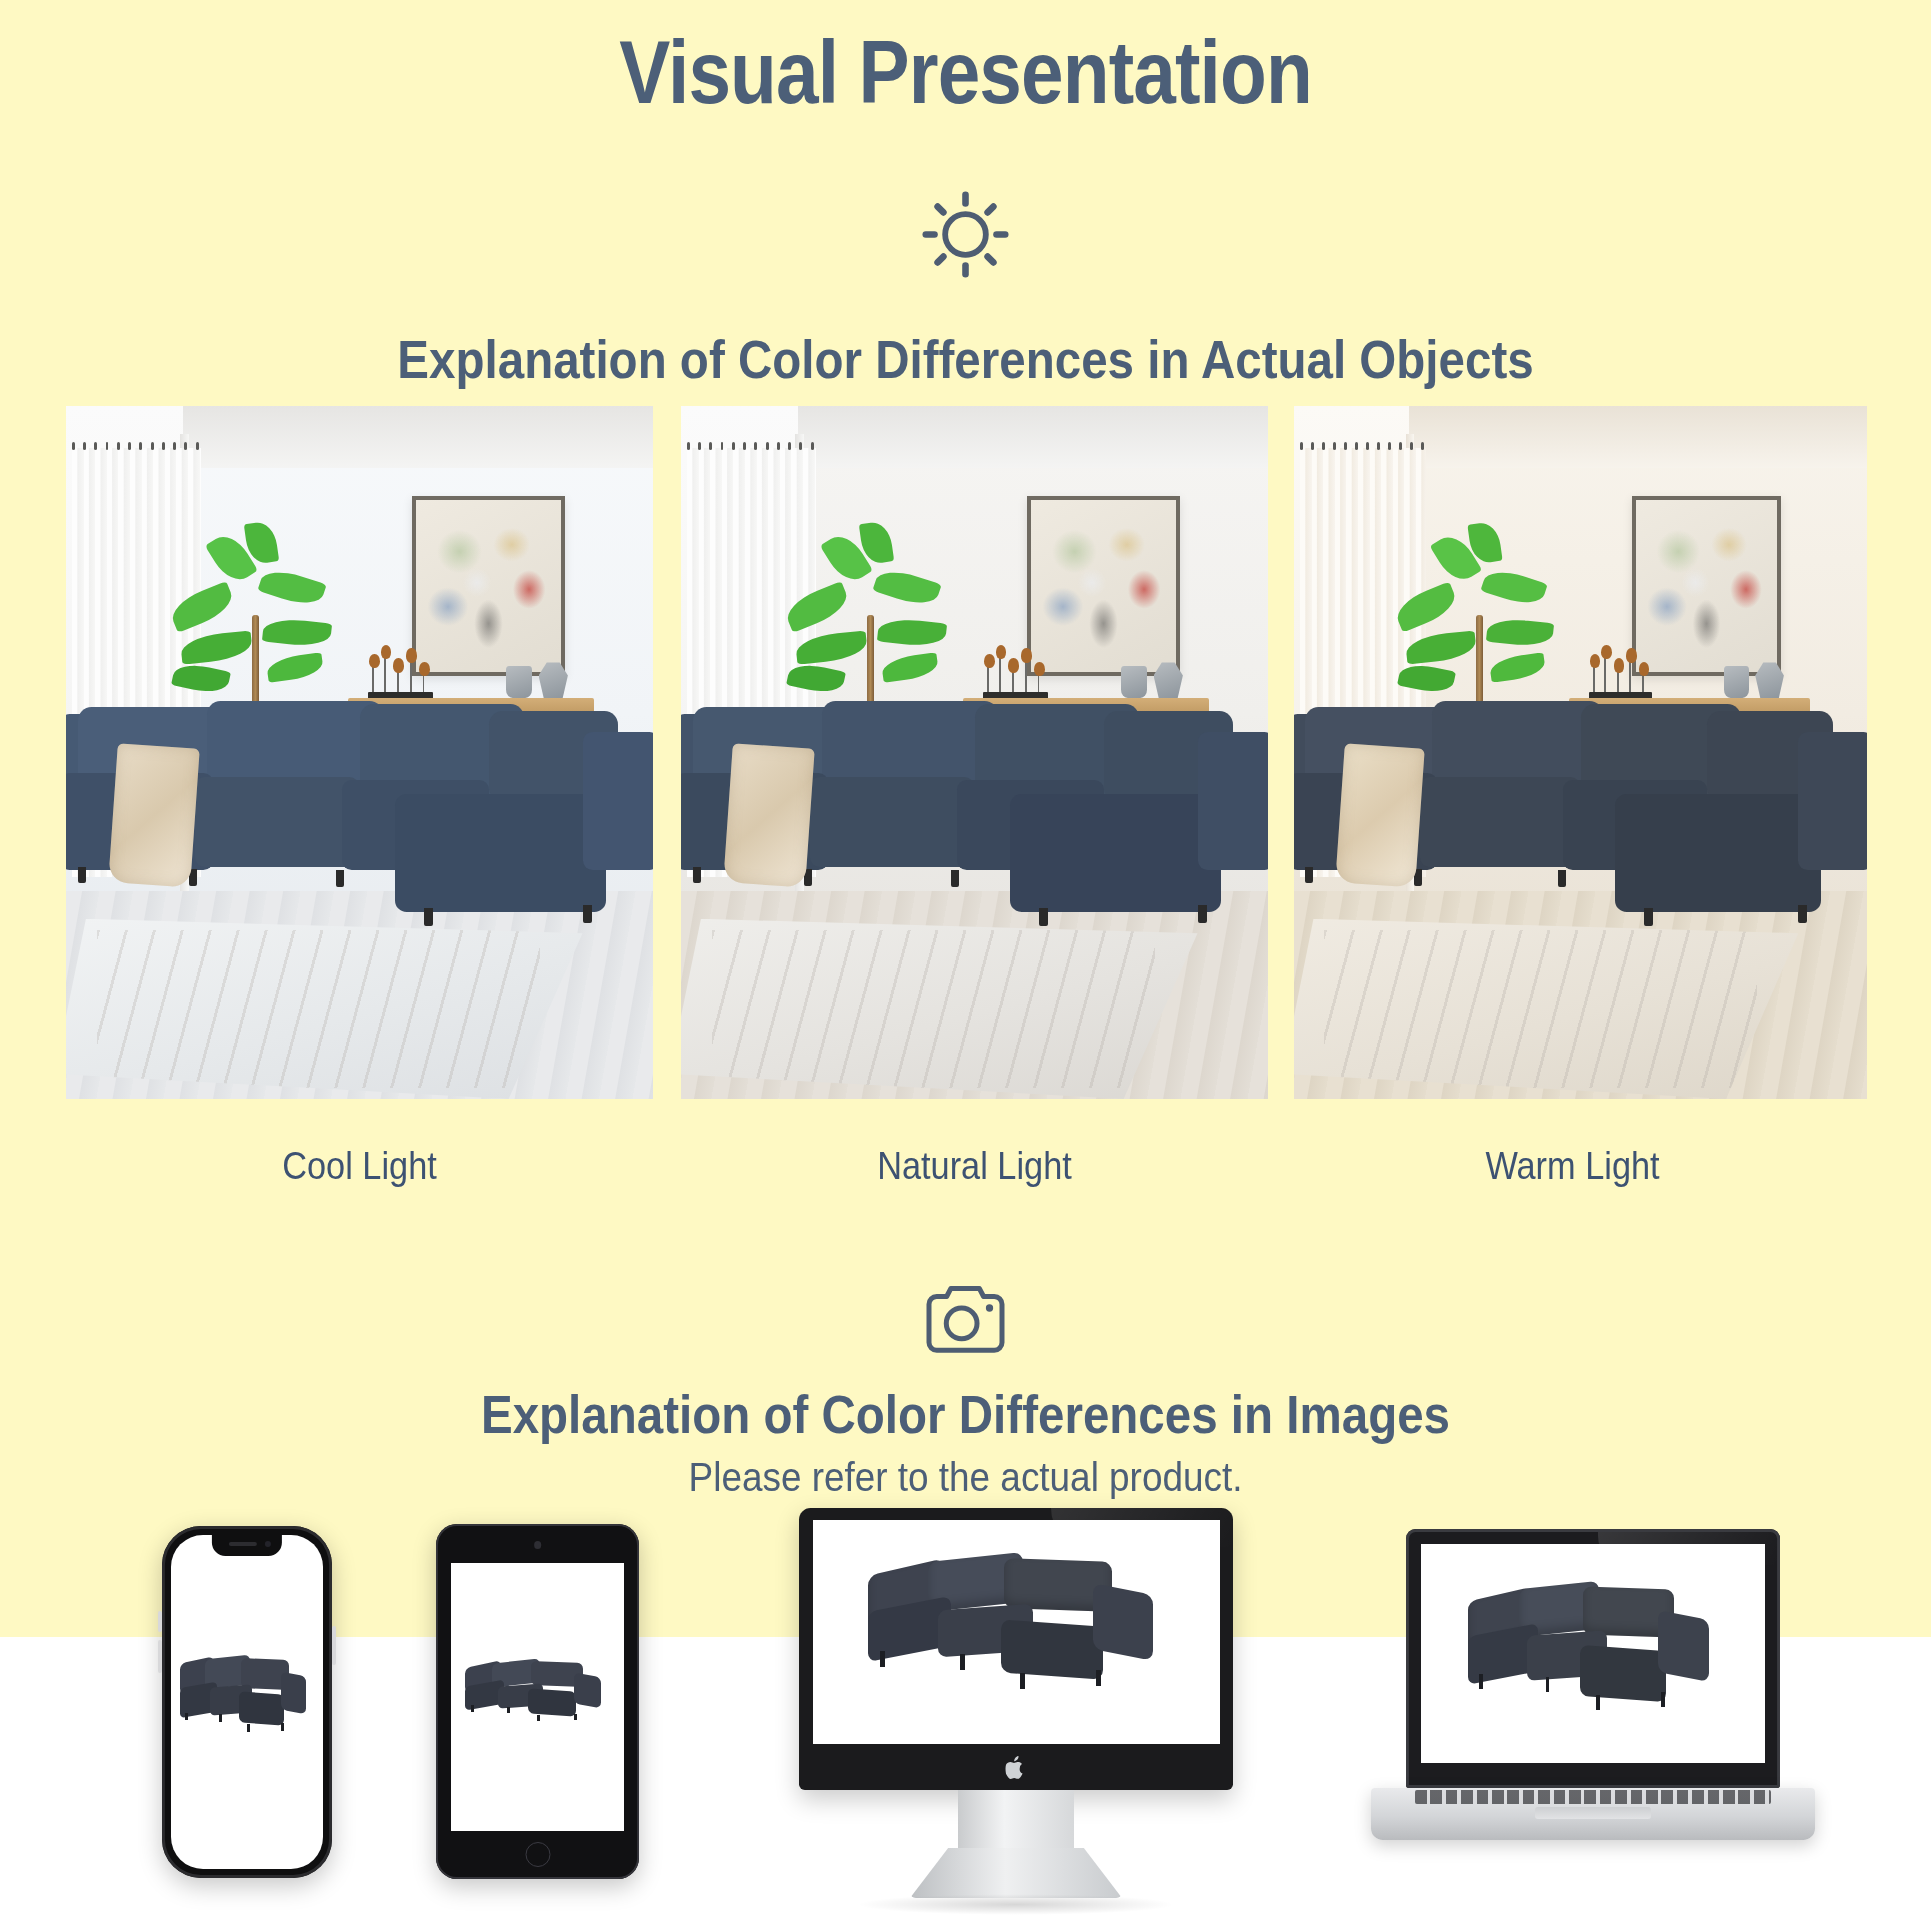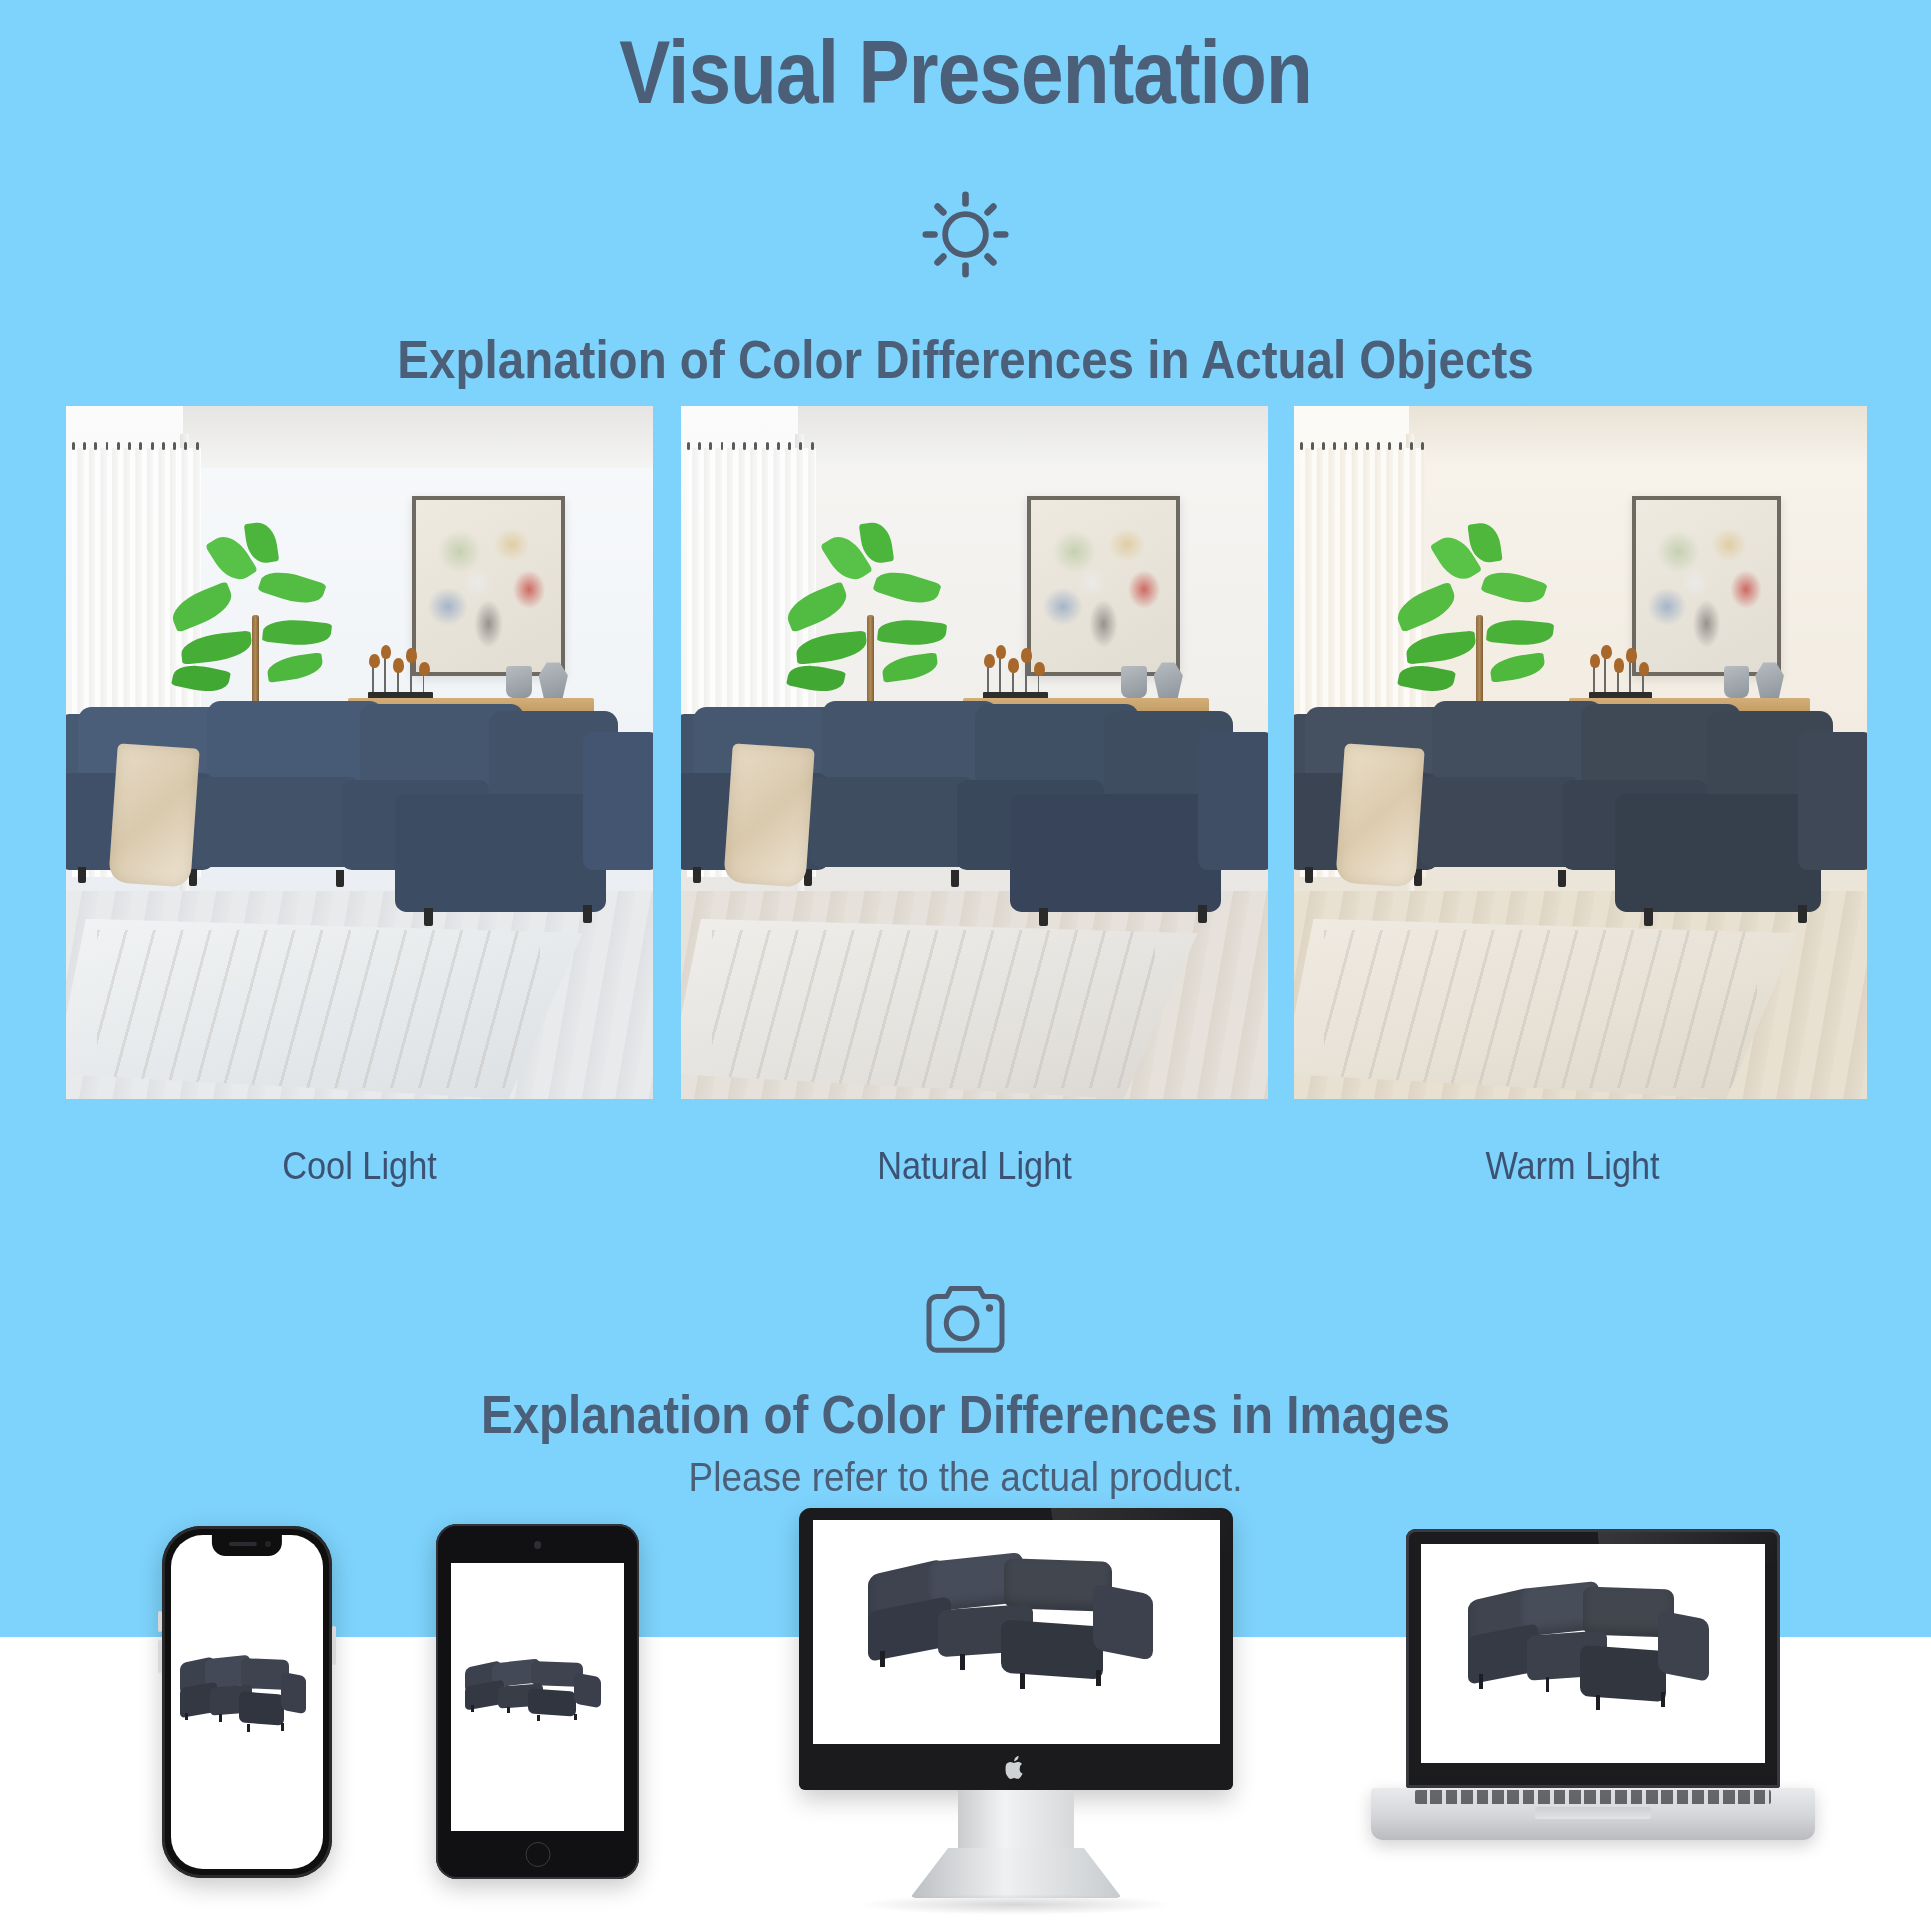--- a/index.html
+++ b/index.html
@@ -2,21 +2,21 @@
 <html><head>
 <meta charset="utf-8">
 <style>
   * { box-sizing: border-box; margin: 0; padding: 0; }
   html, body {
     width: 1931px; height: 1931px;
     background: #ffffff;
     font-family: "Liberation Sans", sans-serif;
     overflow: hidden;
   }
-  .page { position: relative; width: 1931px; height: 1637px; background: #7dd3fc; }
+  .page { position: relative; width: 1931px; height: 1637px; background: #fef9c3; }
 
   
   .main-title {
     position: absolute; top: 21px; left: 0; width: 1931px;
     text-align: center;
     font-size: 89px; font-weight: bold;
     letter-spacing: -1px;
     color: #4c5f78;
     transform: scaleX(0.86); transform-origin: center top;
     white-space: nowrap;

